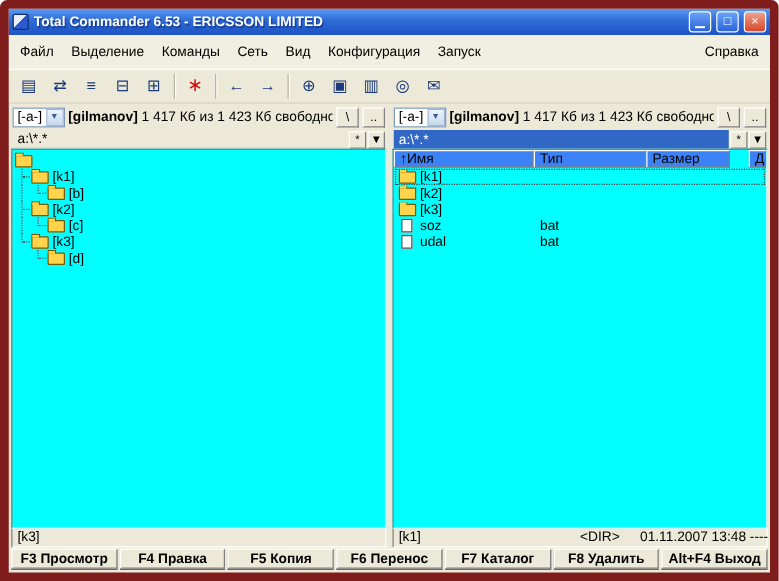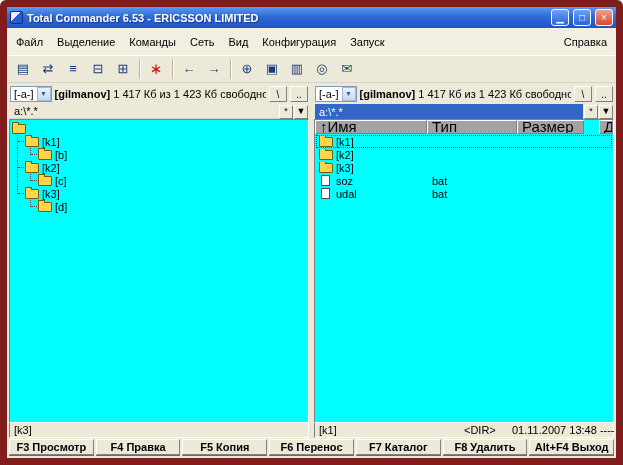--- a/index.html
+++ b/index.html
@@ -68,22 +68,22 @@
   .tg.l::before{content:"";position:absolute;left:6px;top:0;height:7px;border-left:1px dotted #505050;}
   .tg.l::after{content:"";position:absolute;left:7px;top:6px;width:6px;border-top:1px dotted #505050;}
   .ficon{width:14px;height:10px;background:#FFD34A;border:1px solid #7A5C00;border-radius:1px;
     position:relative;flex:none;margin:1px 3px 0 1px;}
   .ficon::before{content:"";position:absolute;top:-3px;left:-1px;width:5px;height:2px;
     background:#FFD34A;border:1px solid #7A5C00;border-bottom:none;border-radius:1px 1px 0 0;}
   .dicon{width:9px;height:11px;background:#fff;border:1px solid #505050;flex:none;margin:0 6px 0 3px;}
   .tree-label{white-space:nowrap;}
   
   .cols-head{display:flex;height:14px;flex:none;margin:-2px -1px 1px -1px;}
-  .chead{background:#a3a3a3;border:1px solid;border-color:#fff #808080 #808080 #fff;
-    padding:0 4px;line-height:12px;text-align:left;overflow:hidden;white-space:nowrap;font-size:15px;}
+  .chead{background:#3b82f6;border:1px solid;border-color:#fff #808080 #808080 #fff;
+    padding:0 4px;line-height:12px;text-align:left;overflow:hidden;white-space:nowrap;font-size:11px;}
   .c-name{width:112px;flex:none;}
   .c-type{width:90px;flex:none;}
   .c-size{width:67px;flex:none;}
   .c-date{flex:1;margin-left:15px;}
   .frow{display:flex;align-items:center;height:13px;}
   .frow.cursor{outline:1px dotted #404040;outline-offset:-1px;}
   .fcell-name{width:112px;flex:none;display:flex;align-items:center;overflow:hidden;padding-left:2px;}
   .fcell-type{width:73px;flex:none;padding-left:4px;}
   .fcell-size{width:67px;flex:none;text-align:right;padding-right:6px;}
   .fcell-date{flex:1;padding-left:4px;white-space:nowrap;}

